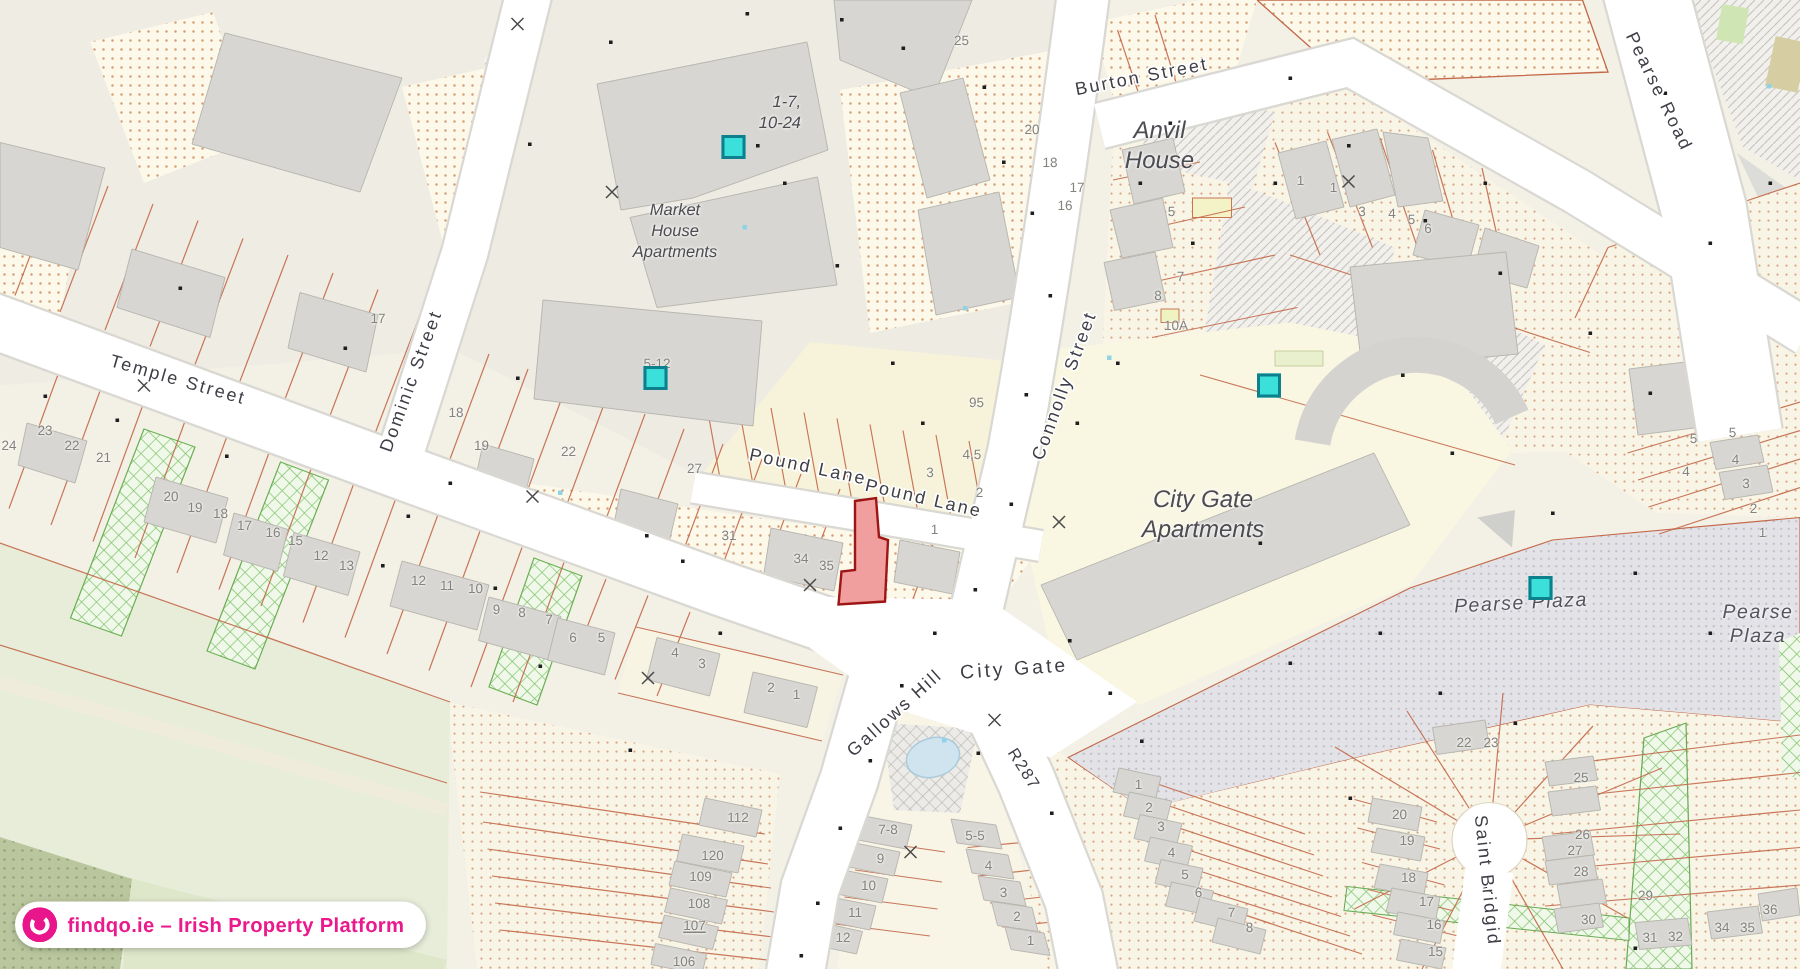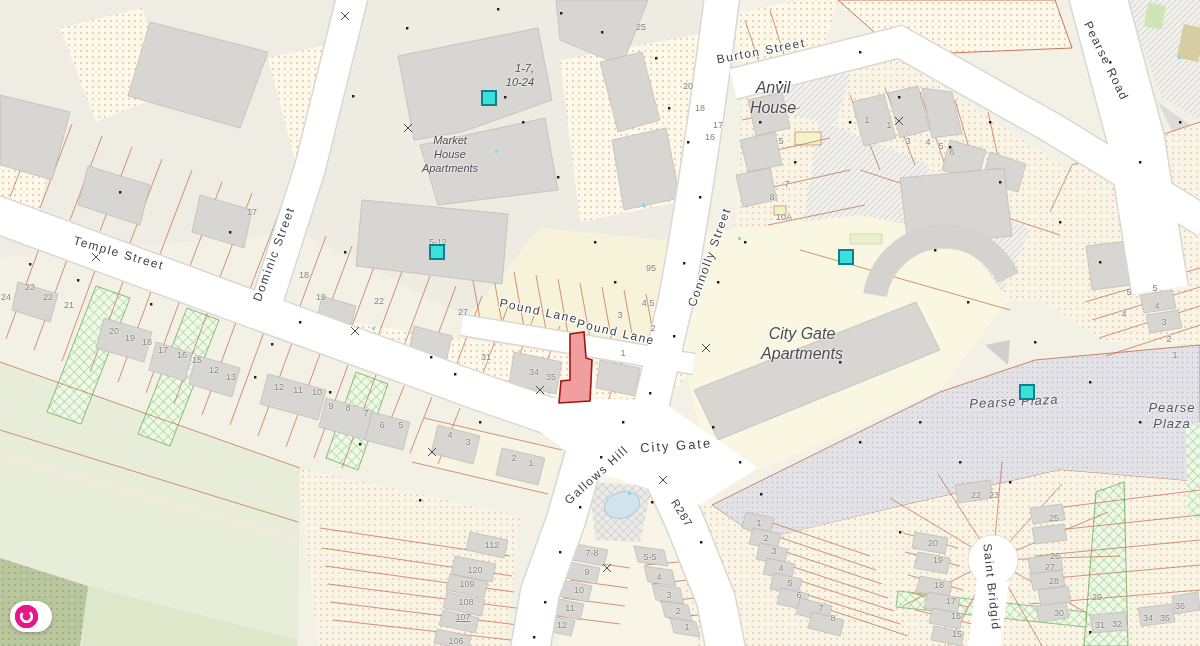--- a/index.html
+++ b/index.html
@@ -273,20 +273,21 @@
   <div class="pl lg" style="left:1132px;top:400px;width:80px;">Pearse
 Plaza</div>
 
   <div class="watermark">
     <span class="logo">
       <svg width="23" height="23" viewBox="0 0 23 23">
         <circle cx="11.5" cy="11.5" r="11.5" fill="#e9168b"></circle>
         <circle cx="11.5" cy="11.5" r="5.2" fill="none" stroke="#ffffff" stroke-width="2.8" stroke-dasharray="24 9" transform="rotate(-50 11.5 11.5)"></circle>
       </svg>
     </span>
+    <span class="wm-text">findqo.ie – Irish Property Platform</span>
   </div>
 <span class="pn" style="left: 252px; top: 212px;">17</span>
     <span class="pn" style="left: 304px; top: 275px;">18</span>
     <span class="pn" style="left: 321px; top: 297px;">19</span>
     <span class="pn" style="left: 6px; top: 297px;">24</span>
     <span class="pn" style="left: 30px; top: 287px;">23</span>
     <span class="pn" style="left: 48px; top: 297px;">22</span>
     <span class="pn" style="left: 69px; top: 305px;">21</span>
     <span class="pn" style="left: 114px; top: 331px;">20</span>
     <span class="pn" style="left: 130px; top: 338px;">19</span>

